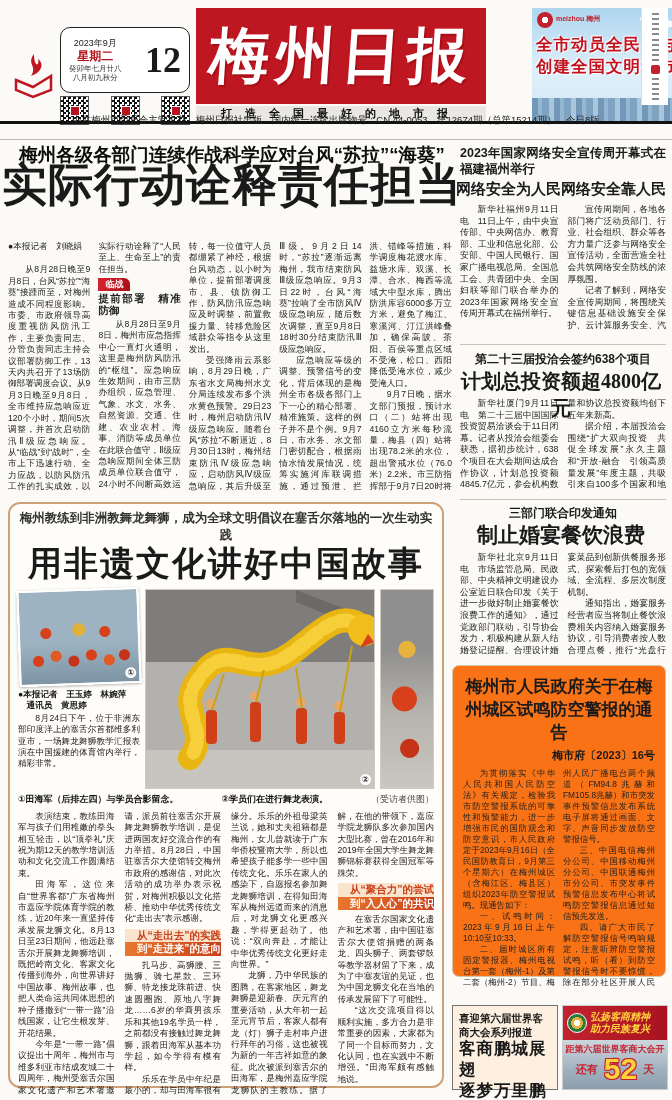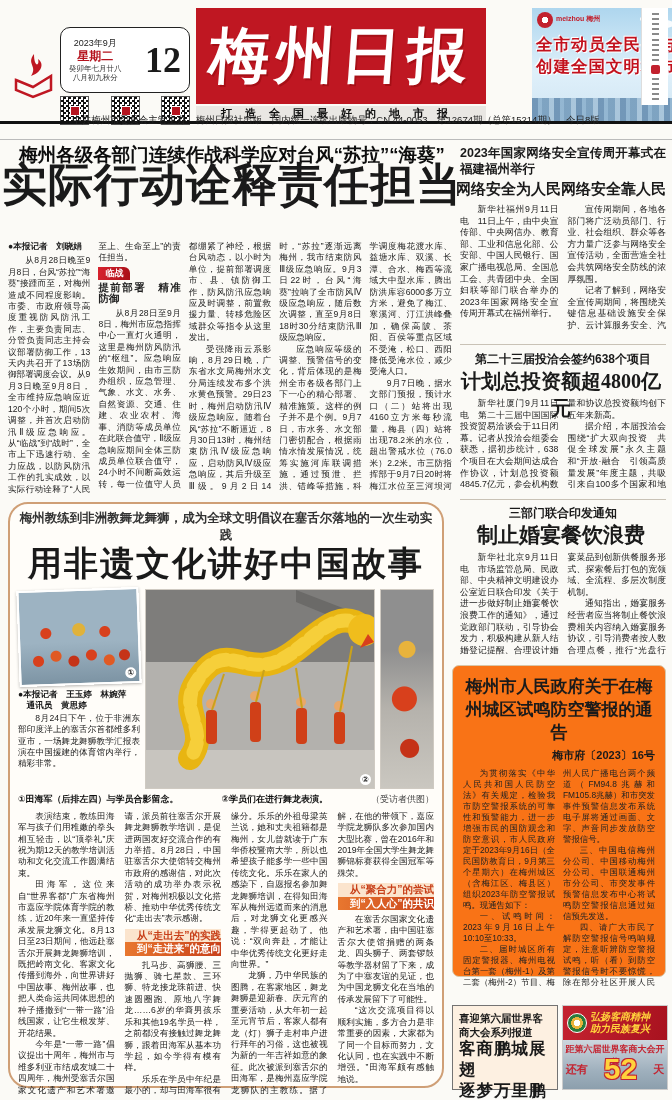--- a/index.html
+++ b/index.html
@@ -44,39 +44,39 @@
   .vseal{width:9px;height:9px;background:#c2212e;border-radius:2px;}
   #hrule{left:0;top:121px;width:672px;height:3px;background:#111;}
   #pubinfo{left:0;top:114px;width:672px;text-align:center;font-size:9.5px;color:#222;}
   #hrule2{left:0;top:139px;width:672px;height:1px;background:#bbb;}
 
   
   #lead-kicker{left:6px;top:142px;width:452px;text-align:center;font-size:18.5px;font-weight:900;color:#0d0d0d;}
   #lead-headline{left:2px;top:161px;width:460px;text-align:center;font-size:45px;font-weight:900;letter-spacing:1px;line-height:1.1;}
   #lead-body{left:8px;top:241px;width:444px;height:257px;column-count:5;column-gap:8px;overflow:hidden;
              font-size:8.6px;line-height:11.4px;color:#222;}
-  .byline{font-weight:bold;text-indent:0;margin-bottom:3px;}
+  .byline{font-weight:normal;text-indent:0;margin-bottom:12px;}
   .tagline-red{display:inline-block;background:linear-gradient(100deg,#d8232e,#a80f18);color:#fff;font-weight:bold;
                font-size:9px;padding:0 7px;line-height:13px;border-radius:0 6px 0 0;margin:3px 0 1px;}
   .subhead{font-weight:900;font-size:10.5px;text-indent:0;margin:1px 0 3px;}
 
   
   .rker{width:206px;font-size:12.5px;font-weight:bold;line-height:1.3;}
   .rhead{width:210px;text-align:center;font-weight:900;}
   .rbody{width:206px;column-count:2;column-gap:9px;overflow:hidden;font-size:8.8px;line-height:11.6px;color:#222;}
   .divider{width:206px;height:1px;background:#c9c2b6;}
 
   #notice-box{left:452px;top:665px;width:214px;height:312px;border:1px solid #d9c6a8;background:#f97316;
               border-radius:7px;box-sizing:border-box;padding:10px 10px 6px;}
   #notice-head{text-align:center;font-size:17px;font-weight:900;line-height:1.35;}
   #notice-doc{text-align:right;font-size:11px;font-weight:bold;margin:3px 0 5px;}
   #notice-body{column-count:2;column-gap:8px;overflow:hidden;height:230px;font-size:8.4px;line-height:11px;color:#222;}
 
   
-  #feature{left:8px;top:502px;width:436px;height:586px;border:2px solid #cf9f76;border-radius:20px;
+  #feature{left:8px;top:502px;width:436px;height:586px;border:2px solid #cf9f76;border-radius:12px;
            background:#fffdf9;box-sizing:border-box;padding:6px 8px;}
   #f-kicker{text-align:center;font-size:12.5px;font-weight:bold;color:#333;}
   #f-headline{text-align:center;font-size:34px;font-weight:900;letter-spacing:2px;line-height:1.2;}
   #f-photos{display:flex;margin-top:4px;height:200px;gap:5px;}
   #f-leftcol{width:122px;display:flex;flex-direction:column;}
   #photo-group{width:118px;height:92px;background:
       radial-gradient(circle at 15% 75%, #d8401c 0 5px, transparent 6px),
       radial-gradient(circle at 30% 70%, #e05a24 0 5px, transparent 6px),
       radial-gradient(circle at 45% 76%, #c53318 0 5px, transparent 6px),
       radial-gradient(circle at 60% 70%, #d8401c 0 5px, transparent 6px),
@@ -110,21 +110,21 @@
              box-sizing:border-box;padding:5px 6px;}
   #promo-box .series{font-size:10.5px;font-weight:bold;line-height:1.35;}
   #promo-box .ph{font-size:16.5px;font-weight:900;line-height:1.25;letter-spacing:1px;}
 
   #count-banner{left:562px;top:1005px;width:106px;height:85px;overflow:hidden;border:1px solid #ccc;box-sizing:border-box;}
   #cb-top{height:34px;background:linear-gradient(100deg,#c42330,#a8121f);display:flex;align-items:center;padding:0 4px;box-sizing:border-box;}
   #cb-logo{width:18px;height:18px;border-radius:50%;background:radial-gradient(circle,#fff 0 3px,#e8b33c 3px 6px,#2a7a3c 6px 9px);border:1.5px solid #fff;flex:none;}
   #cb-slogans{margin-left:3px;color:#ffd23c;font-weight:900;font-size:10px;line-height:12px;font-style:italic;white-space:nowrap;}
   #cb-bot{position:relative;height:51px;background:linear-gradient(#cdd6de,#9fb0bd 60%,#8a9dab);}
   #cb-prefix{position:absolute;left:0;top:3px;width:100%;text-align:center;color:#c42330;font-weight:900;font-size:9px;}
-  #cb-row{position:absolute;left:0;top:14px;width:100%;display:flex;align-items:center;justify-content:center;gap:16px;}
+  #cb-row{position:absolute;left:0;top:14px;width:100%;display:flex;align-items:center;justify-content:center;gap:6px;}
   #cb-mid,#cb-suffix{color:#c42330;font-weight:900;font-size:11px;}
   #cb-num{color:#ffd23c;font-weight:900;font-size:30px;line-height:30px;
           text-shadow:1px 1px 0 #c42330,-1px -1px 0 #c42330,1px -1px 0 #c42330,-1px 1px 0 #c42330;}
 </style>
 </head>
 <body>
 
 <div id="paper">
 
   <div class="abs" id="logo">

